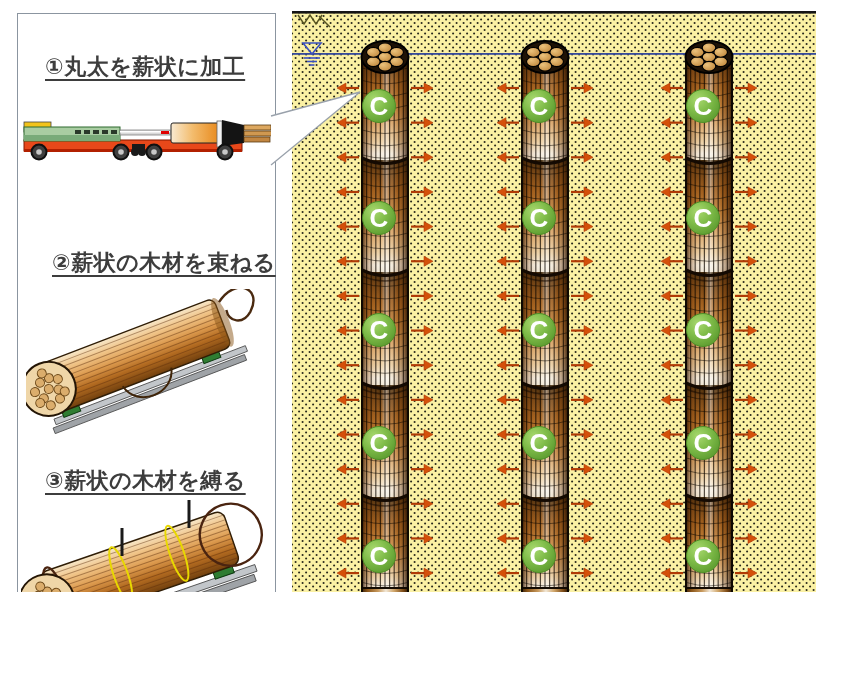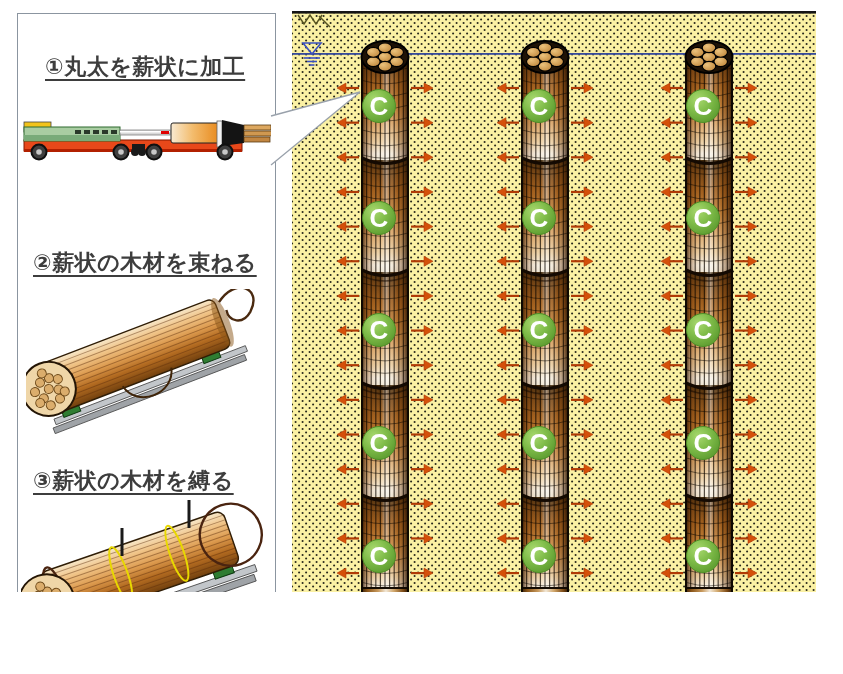--- a/index.html
+++ b/index.html
@@ -4,22 +4,22 @@
 <style>
   html,body{margin:0;padding:0;background:#fff;}
   #page{position:relative;width:843px;height:592px;background:#ffffff;overflow:hidden;
         font-family:"Liberation Sans","DejaVu Sans",sans-serif;}
   .left-box{position:absolute;left:17px;top:13px;width:259px;height:647px;
             background:#ffffff;border:1.6px solid #8b95a0;box-sizing:border-box;}
   .step-title{position:absolute;font-weight:700;font-size:22px;color:#3d3d3d;
               letter-spacing:.5px;text-decoration:underline;
               text-decoration-thickness:2px;text-underline-offset:5px;white-space:nowrap;}
   #t1{left:27px;top:38px;}
-  #t2{left:15px;top:234px;}
-  #t3{left:15px;top:452px;}
+  #t2{left:34px;top:234px;}
+  #t3{left:27px;top:452px;}
   .illu{position:absolute;}
   #diagram-svg{position:absolute;left:0;top:0;}
 </style>
 </head>
 <body>
 
 <div id="page">
 
   <div class="left-box">
     <div class="step-title" id="t1">①丸太を薪状に加工</div>

